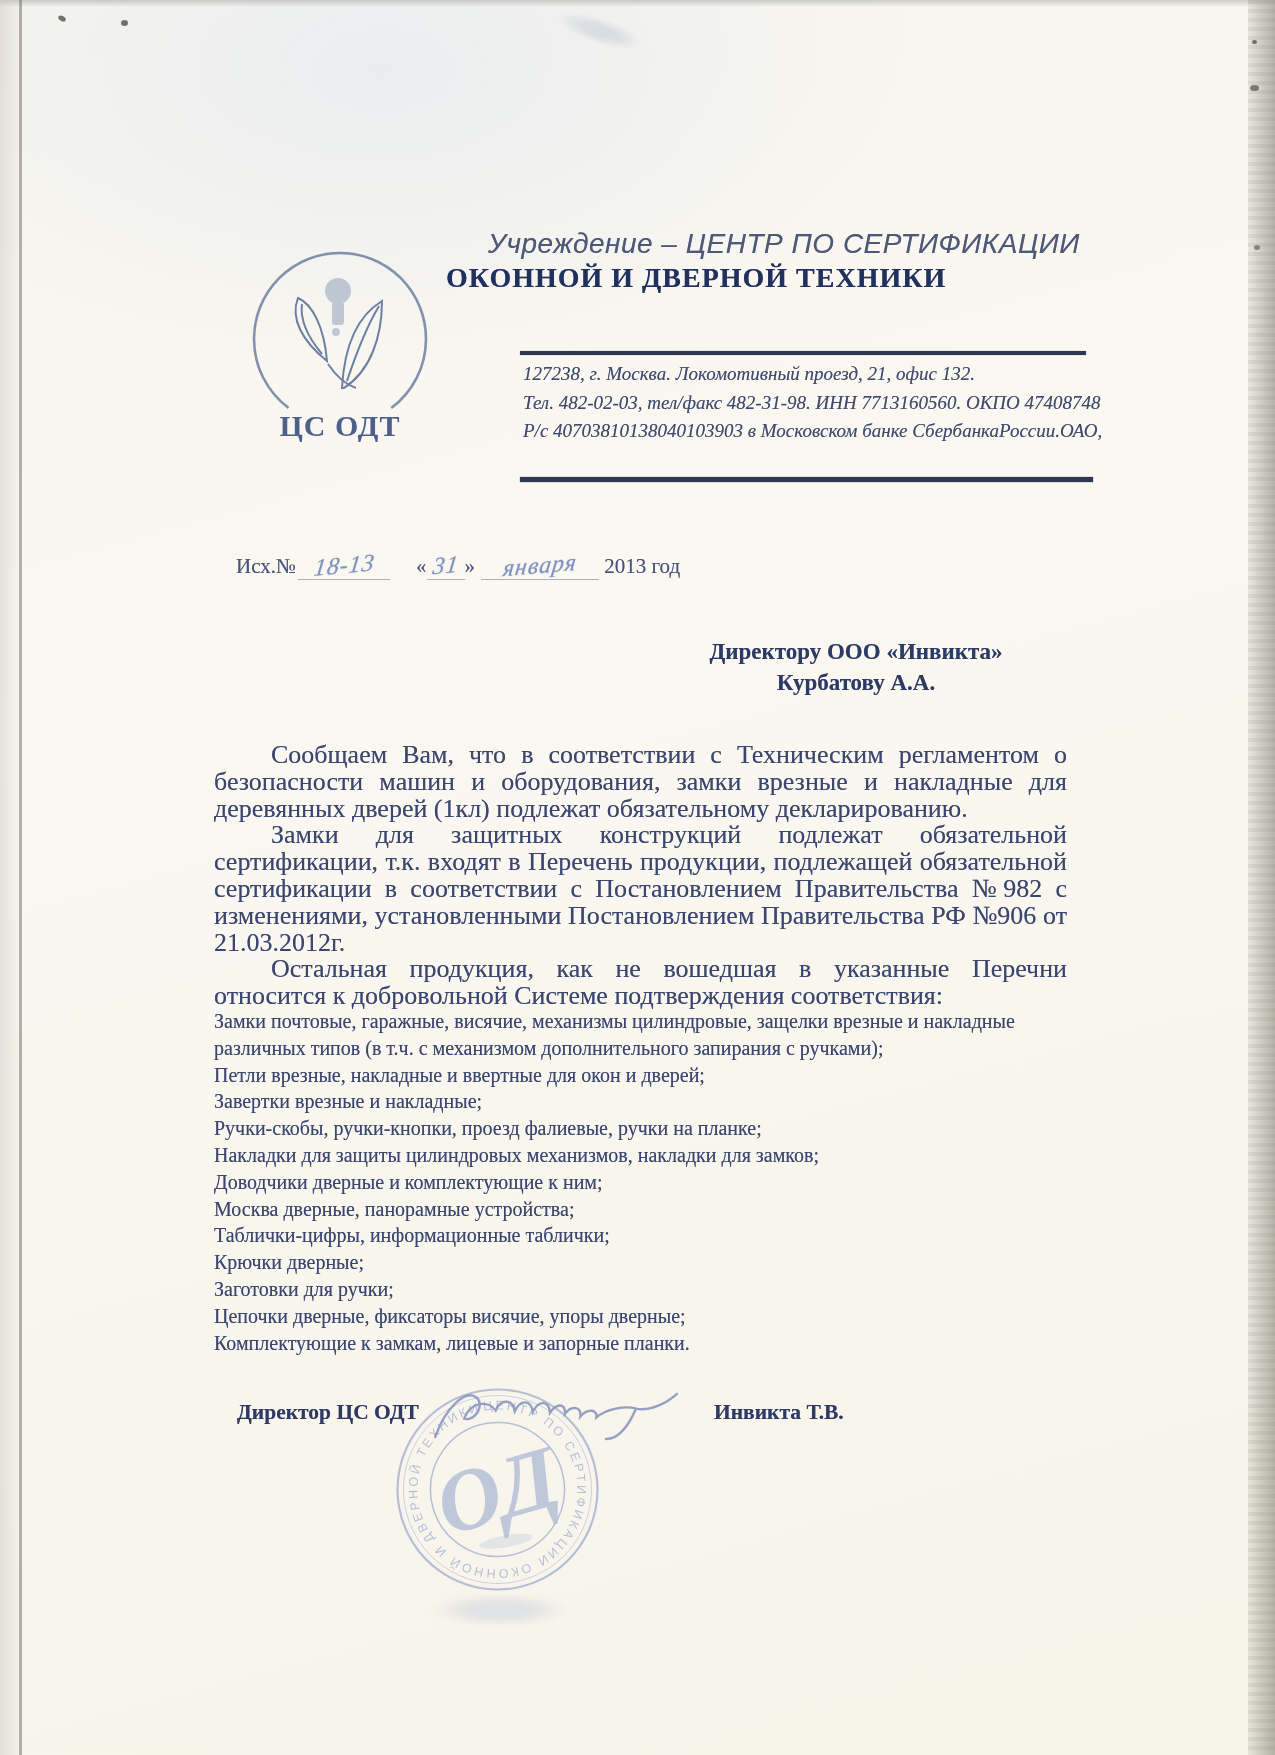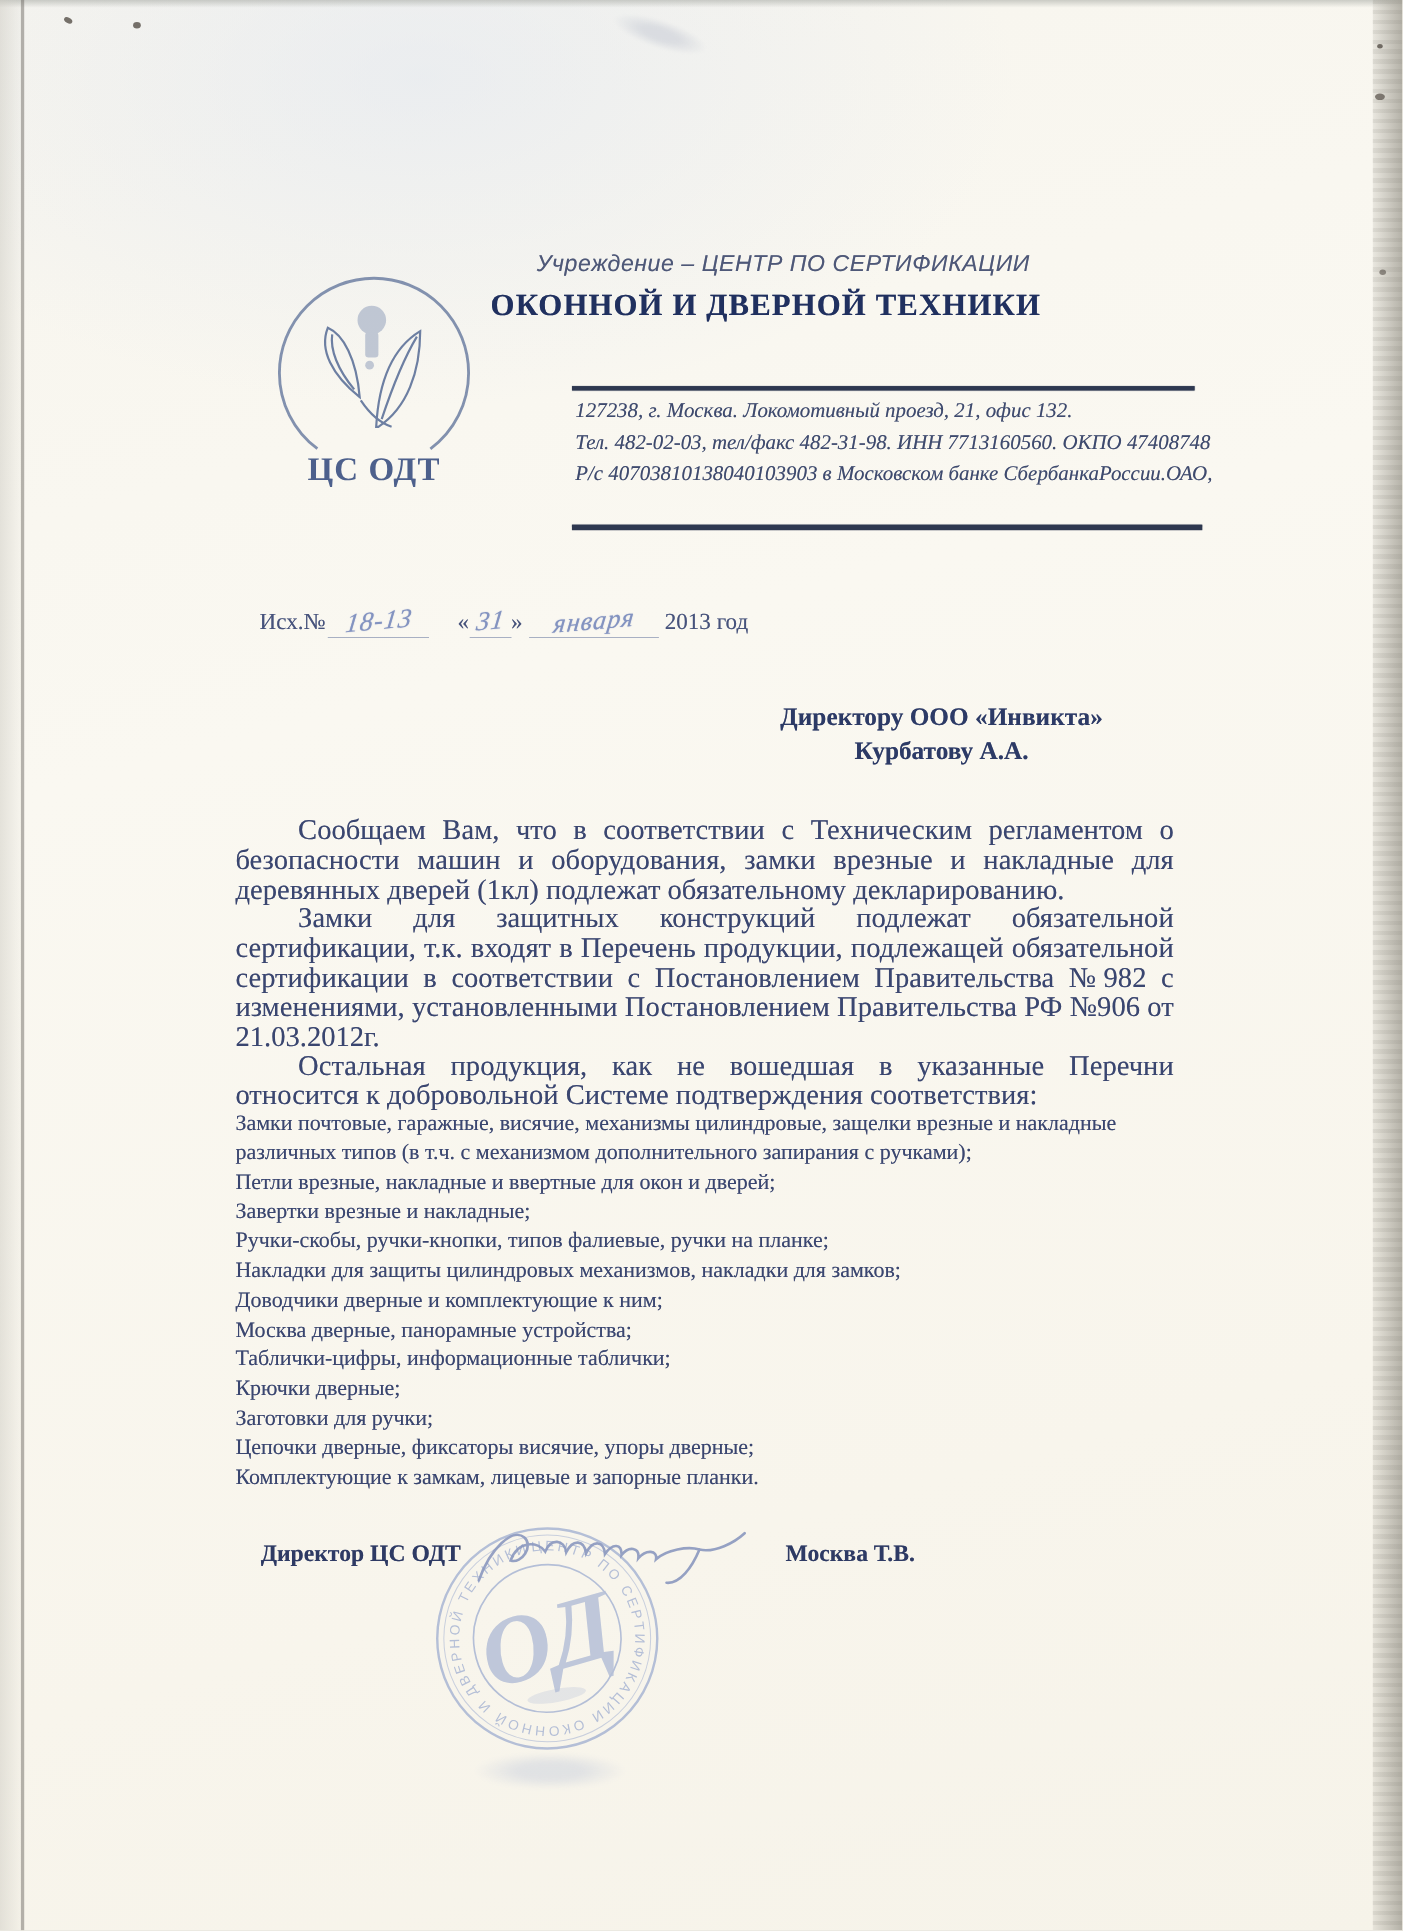--- a/index.html
+++ b/index.html
@@ -28,21 +28,21 @@
   .speck.s3{right:18px;top:40px;width:5px;height:4px;}
   .speck.s4{right:16px;top:85px;width:9px;height:6px;opacity:.7;}
   .speck.s5{right:15px;top:245px;width:6px;height:5px;opacity:.6;}
   .smudge-top{position:absolute;left:555px;top:18px;width:90px;height:26px;opacity:.25;
     background:radial-gradient(ellipse at center, #9aa2b8 0 28%, rgba(154,162,184,0) 70%);
     transform:rotate(18deg);filter:blur(1px);}
 
   
   .logo{position:absolute;left:232px;top:246px;}
   .org-type{position:absolute;left:488px;top:228px;font-family:"Liberation Sans",sans-serif;
-    font-style:italic;font-size:21px;color:#4e5878;letter-spacing:.5px;text-shadow:0 0 .6px rgba(78,88,120,.55);}
+    font-style:italic;font-size:28px;color:#4e5878;letter-spacing:.5px;text-shadow:0 0 .6px rgba(78,88,120,.55);}
   .org-name{position:absolute;left:446px;top:262px;font-weight:bold;font-size:28px;color:#20305f;
     letter-spacing:1px;text-shadow:0 0 .6px rgba(32,48,95,.6);}
   .rule{position:absolute;background:#2e3850;box-shadow:0 0 1px rgba(46,56,80,.8);}
   .rule-top{left:520px;top:351px;width:566px;height:4px;}
   .rule-bottom{left:520px;top:477px;width:573px;height:5px;}
   .address{position:absolute;left:523px;top:360px;font-style:italic;font-size:19px;
     line-height:28.5px;color:#3e4a6e;text-shadow:0 0 .5px rgba(62,74,110,.5);white-space:nowrap;}
 
   
   .ref-line{position:absolute;left:236px;top:552px;font-size:21px;color:#47537c;white-space:nowrap;}
@@ -137,33 +137,33 @@
   <div class="body-text">
     <p>Сообщаем Вам, что в соответствии с Техническим регламентом о безопасности машин и оборудования, замки врезные и накладные для деревянных дверей (1кл) подлежат обязательному декларированию.</p>
     <p>Замки для защитных конструкций  подлежат обязательной сертификации, т.к. входят в Перечень продукции, подлежащей обязательной сертификации в соответствии с Постановлением Правительства №982 с изменениями, установленными Постановлением Правительства РФ №906 от 21.03.2012г.</p>
     <p>Остальная продукция, как не вошедшая в указанные Перечни относится к добровольной Системе подтверждения соответствия:</p>
   </div>
 
   <div class="product-list">
     <div>Замки почтовые, гаражные, висячие, механизмы цилиндровые, защелки врезные и накладные различных типов (в т.ч. с механизмом дополнительного запирания с ручками);</div>
     <div>Петли врезные, накладные и ввертные для окон и дверей;</div>
     <div>Завертки врезные и накладные;</div>
-    <div>Ручки-скобы, ручки-кнопки, типов фалиевые, ручки на планке;</div>
+    <div>Ручки-скобы, ручки-кнопки, проезд фалиевые, ручки на планке;</div>
     <div>Накладки для защиты цилиндровых механизмов, накладки для замков;</div>
     <div>Доводчики дверные и комплектующие к ним;</div>
     <div>Москва дверные, панорамные устройства;</div>
     <div>Таблички-цифры, информационные таблички;</div>
     <div>Крючки дверные;</div>
     <div>Заготовки для ручки;</div>
     <div>Цепочки дверные, фиксаторы висячие, упоры дверные;</div>
     <div>Комплектующие к замкам, лицевые и запорные планки.</div>
   </div>
 
   <div class="sig-title">Директор ЦС ОДТ</div>
-  <div class="sig-name">Москва Т.В.</div>
+  <div class="sig-name">Инвикта Т.В.</div>
 
   <div class="autograph">
     <svg width="280" height="95" viewBox="0 0 280 95">
       <g fill="none" stroke="#8b98bf" stroke-width="2.4" stroke-linecap="round" opacity="0.9" transform="rotate(-4 140 47)">
         <path d="M14,62 C26,34 48,16 58,26 C66,34 54,50 44,46 C52,28 70,30 76,40 C82,28 94,30 95,42
                  C102,30 112,32 113,44 C120,32 130,34 130,46 C138,36 146,38 145,48 C152,40 162,42 160,52
                  C168,44 178,46 176,54 C186,46 206,44 216,48 C230,52 248,44 258,36"></path>
         <path d="M216,48 C208,64 196,78 184,76"></path>
       </g>
     </svg>

